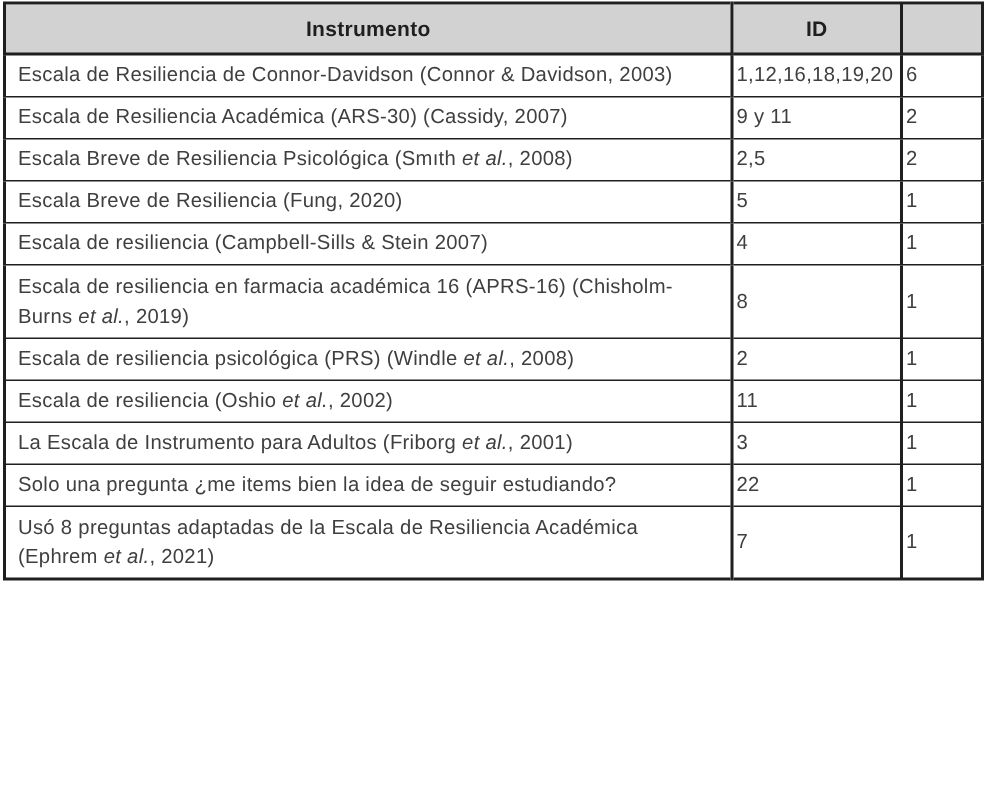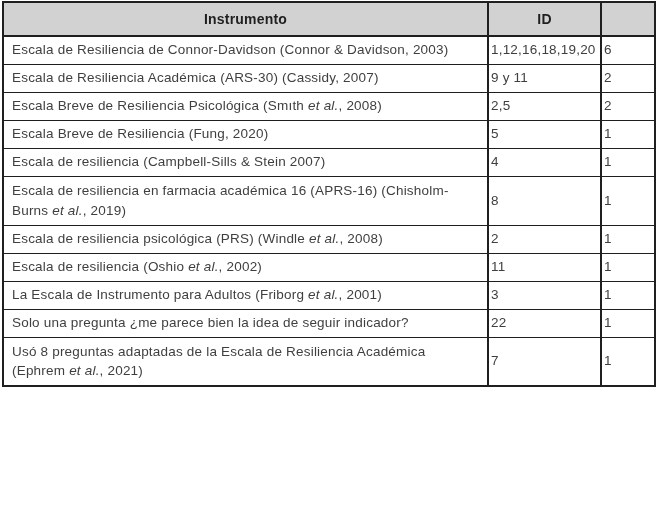--- a/index.html
+++ b/index.html
@@ -117,21 +117,21 @@
     <td class="inst"><span>Escala de resiliencia (Oshio </span><em>et al.</em><span>, 2002)</span></td>
     <td class="num">11</td>
     <td class="num">1</td>
   </tr>
       <tr>
     <td class="inst"><span>La Escala de Instrumento para Adultos (Friborg </span><em>et al.</em><span>, 2001)</span></td>
     <td class="num">3</td>
     <td class="num">1</td>
   </tr>
       <tr>
-    <td class="inst"><span>Solo una pregunta ¿me parece bien la idea de seguir indicador?</span></td>
+    <td class="inst"><span>Solo una pregunta ¿me items bien la idea de seguir estudiando?</span></td>
     <td class="num">22</td>
     <td class="num">1</td>
   </tr>
       <tr class="tall">
     <td class="inst"><span>Usó 8 preguntas adaptadas de la Escala de Resiliencia Académica (Ephrem </span><em>et al.</em><span>, 2021)</span></td>
     <td class="num">7</td>
     <td class="num">1</td>
   </tr>
     </tbody>
 </table>

